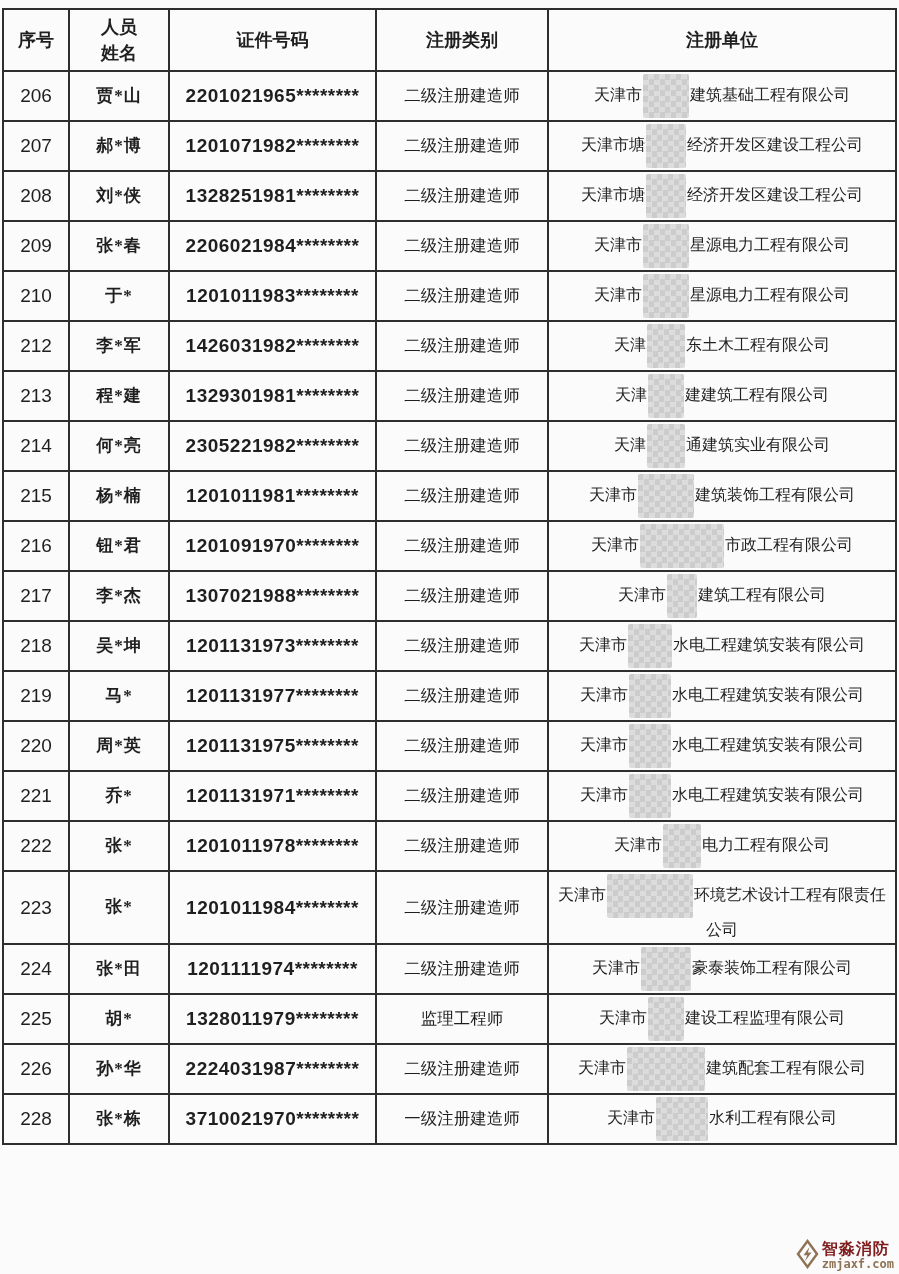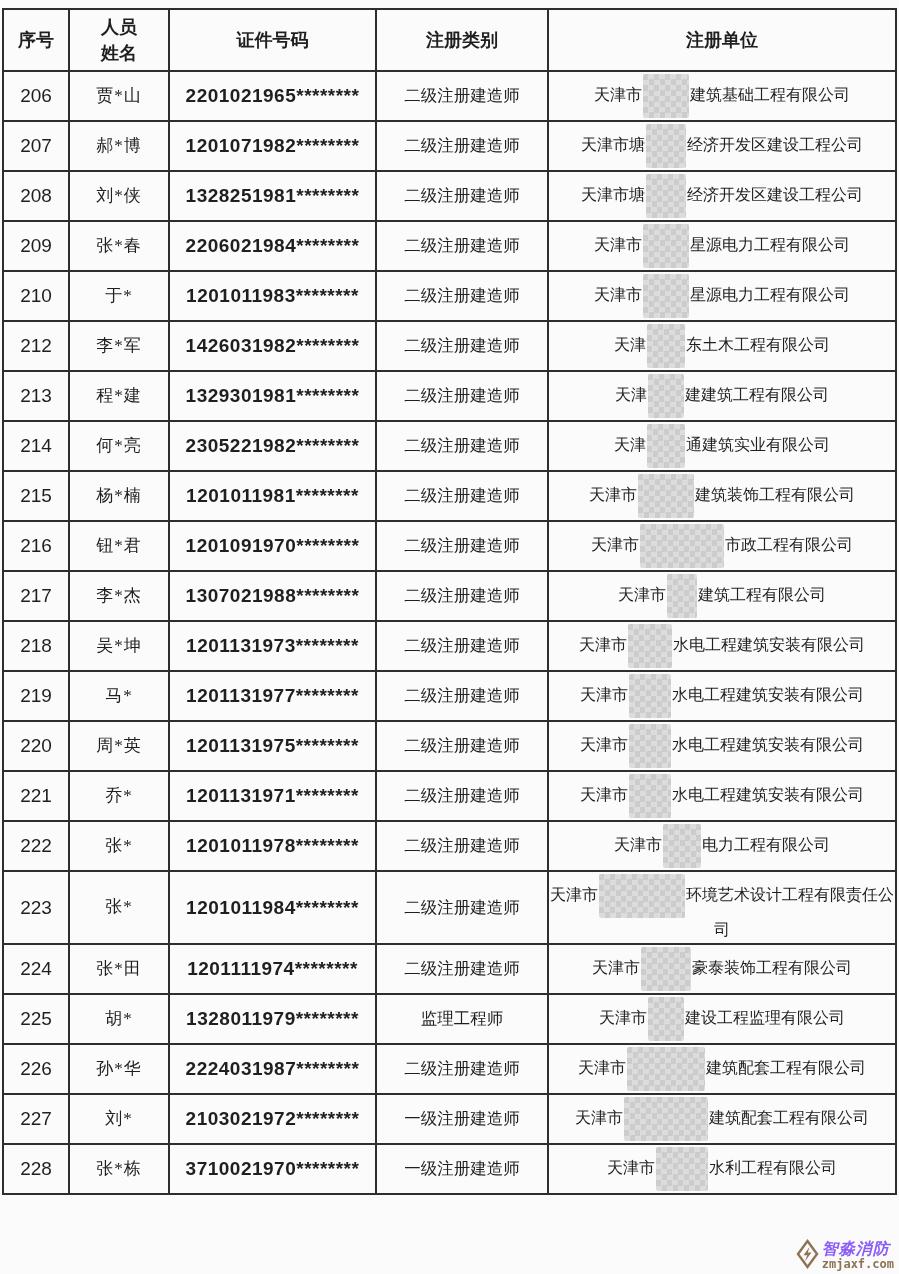--- a/index.html
+++ b/index.html
@@ -36,30 +36,30 @@
     font-size:18px;
     font-weight:bold;
     white-space:pre-line;
     font-family:"Liberation Serif","DejaVu Serif",serif;
   }
   tbody tr{height:35px;}
   td.c-seq{
     font-family:"Liberation Sans","DejaVu Sans",sans-serif;
     font-size:19px;
   }
-  td.c-name{font-size:17px;letter-spacing:1px;}
+  td.c-name{font-size:17px;letter-spacing:1px;font-weight:bold;}
   td.c-id{
     font-family:"Liberation Sans","DejaVu Sans",sans-serif;
     font-size:19px;
     font-weight:600;
     letter-spacing:.5px;
     white-space:nowrap;
   }
   td.c-cat{font-size:16.5px;}
-  td.c-unit{font-size:16px;padding:2px 0;}
+  td.c-unit{font-size:16px;padding:2px 8px;}
   .censor{
     display:inline-block;
     height:44px;
     vertical-align:middle;
     margin:0 1px;
     border-radius:2px;
     background:repeating-conic-gradient(#dadada 0% 25%, #c9c9c9 0% 50%);
     background-size:11px 11px;
     opacity:.93;
   }
@@ -68,21 +68,21 @@
     right:5px;
     top:1231px;
     display:flex;
     align-items:center;
     gap:3px;
     background:transparent;
   }
   .wm-text{display:flex;flex-direction:column;align-items:flex-start;line-height:1.05;}
   .wm-title{
     font-family:"Liberation Sans","DejaVu Sans",sans-serif;
-    font-size:16px;font-weight:bold;color:#8b5cf6;letter-spacing:1px;font-style:italic;
+    font-size:16px;font-weight:bold;color:#7f1d1d;letter-spacing:1px;
   }
   .wm-url{
     font-family:"DejaVu Sans Mono","Liberation Mono",monospace;
     font-size:12px;font-weight:bold;color:#8f7254;
   }
 </style>
 </head>
 <body>
 
 <div class="page">
@@ -240,27 +240,20 @@
           <td class="c-unit"><span>天津市</span><span class="censor" style="width:36px"></span><span>建设工程监理有限公司</span></td>
         </tr>
         <tr>
           <td class="c-seq">226</td>
           <td class="c-name">孙*华</td>
           <td class="c-id">2224031987********</td>
           <td class="c-cat">二级注册建造师</td>
           <td class="c-unit"><span>天津市</span><span class="censor" style="width:78px"></span><span>建筑配套工程有限公司</span></td>
         </tr>
         <tr>
-          <td class="c-seq">227</td>
-          <td class="c-name">刘*</td>
-          <td class="c-id">2103021972********</td>
-          <td class="c-cat">一级注册建造师</td>
-          <td class="c-unit"><span>天津市</span><span class="censor" style="width:84px"></span><span>建筑配套工程有限公司</span></td>
-        </tr>
-        <tr>
           <td class="c-seq">228</td>
           <td class="c-name">张*栋</td>
           <td class="c-id">3710021970********</td>
           <td class="c-cat">一级注册建造师</td>
           <td class="c-unit"><span>天津市</span><span class="censor" style="width:52px"></span><span>水利工程有限公司</span></td>
         </tr>
       </tbody>
   </table>
 
   <div class="watermark">

